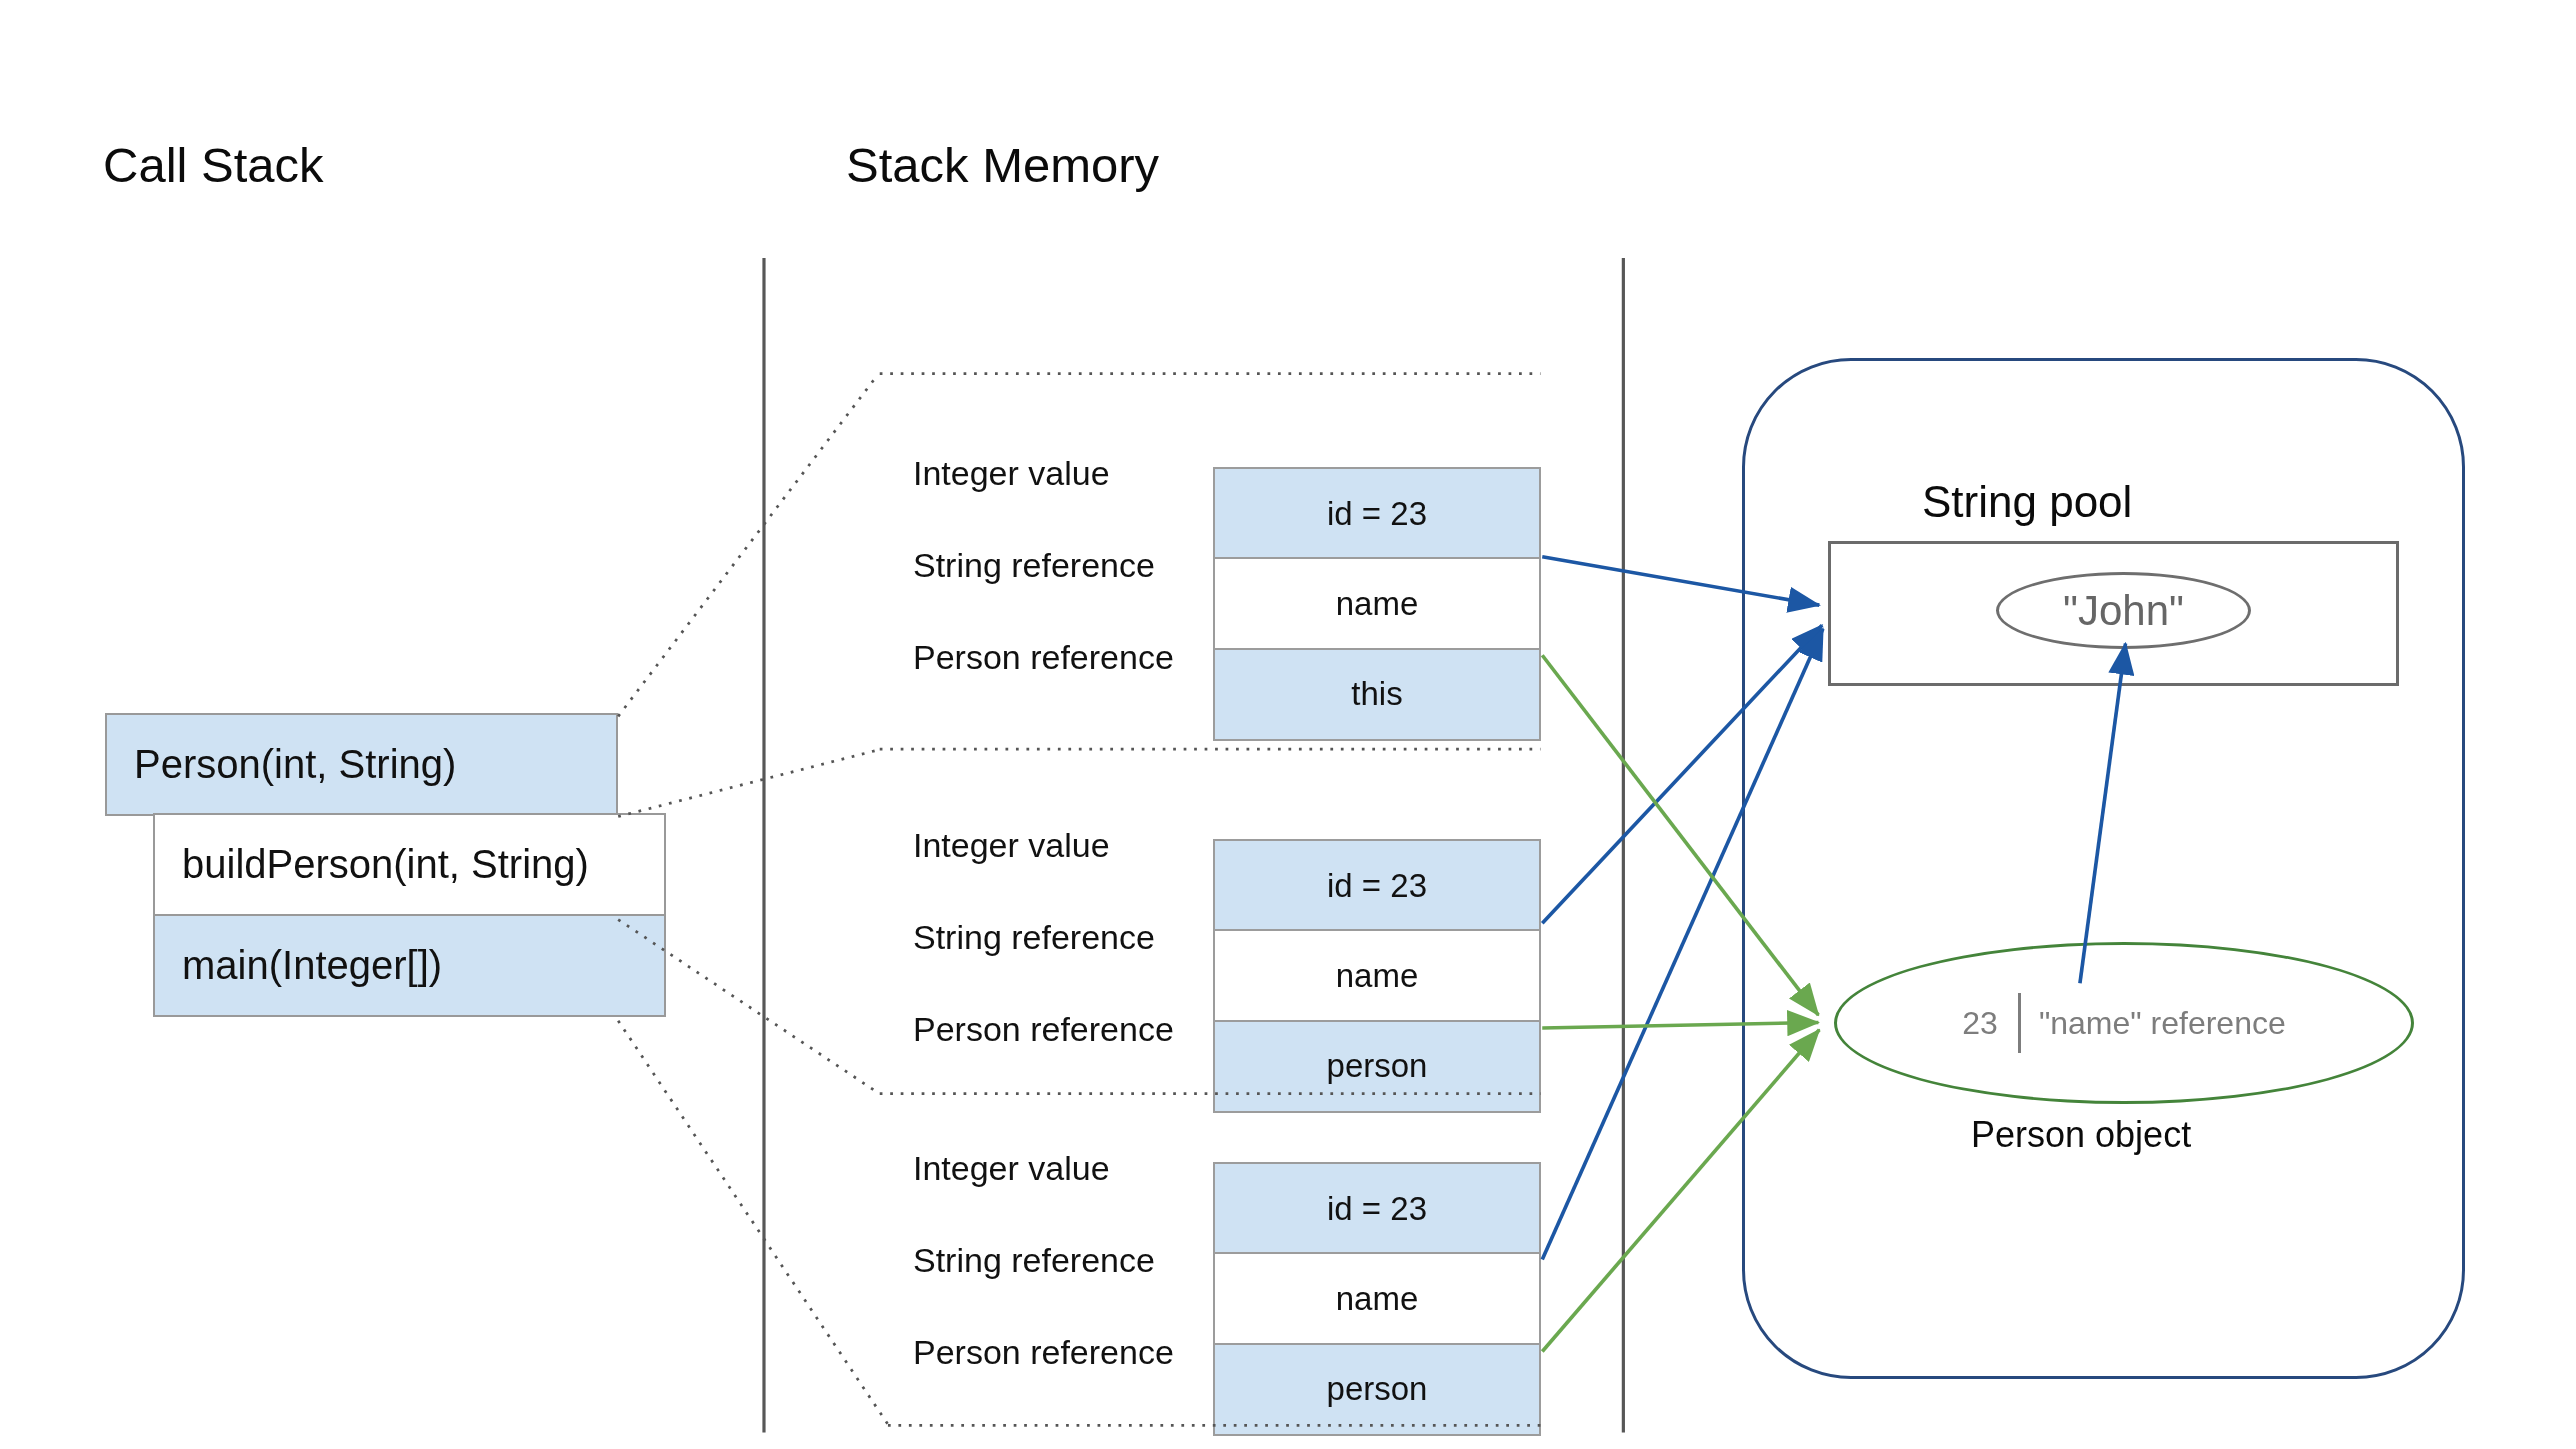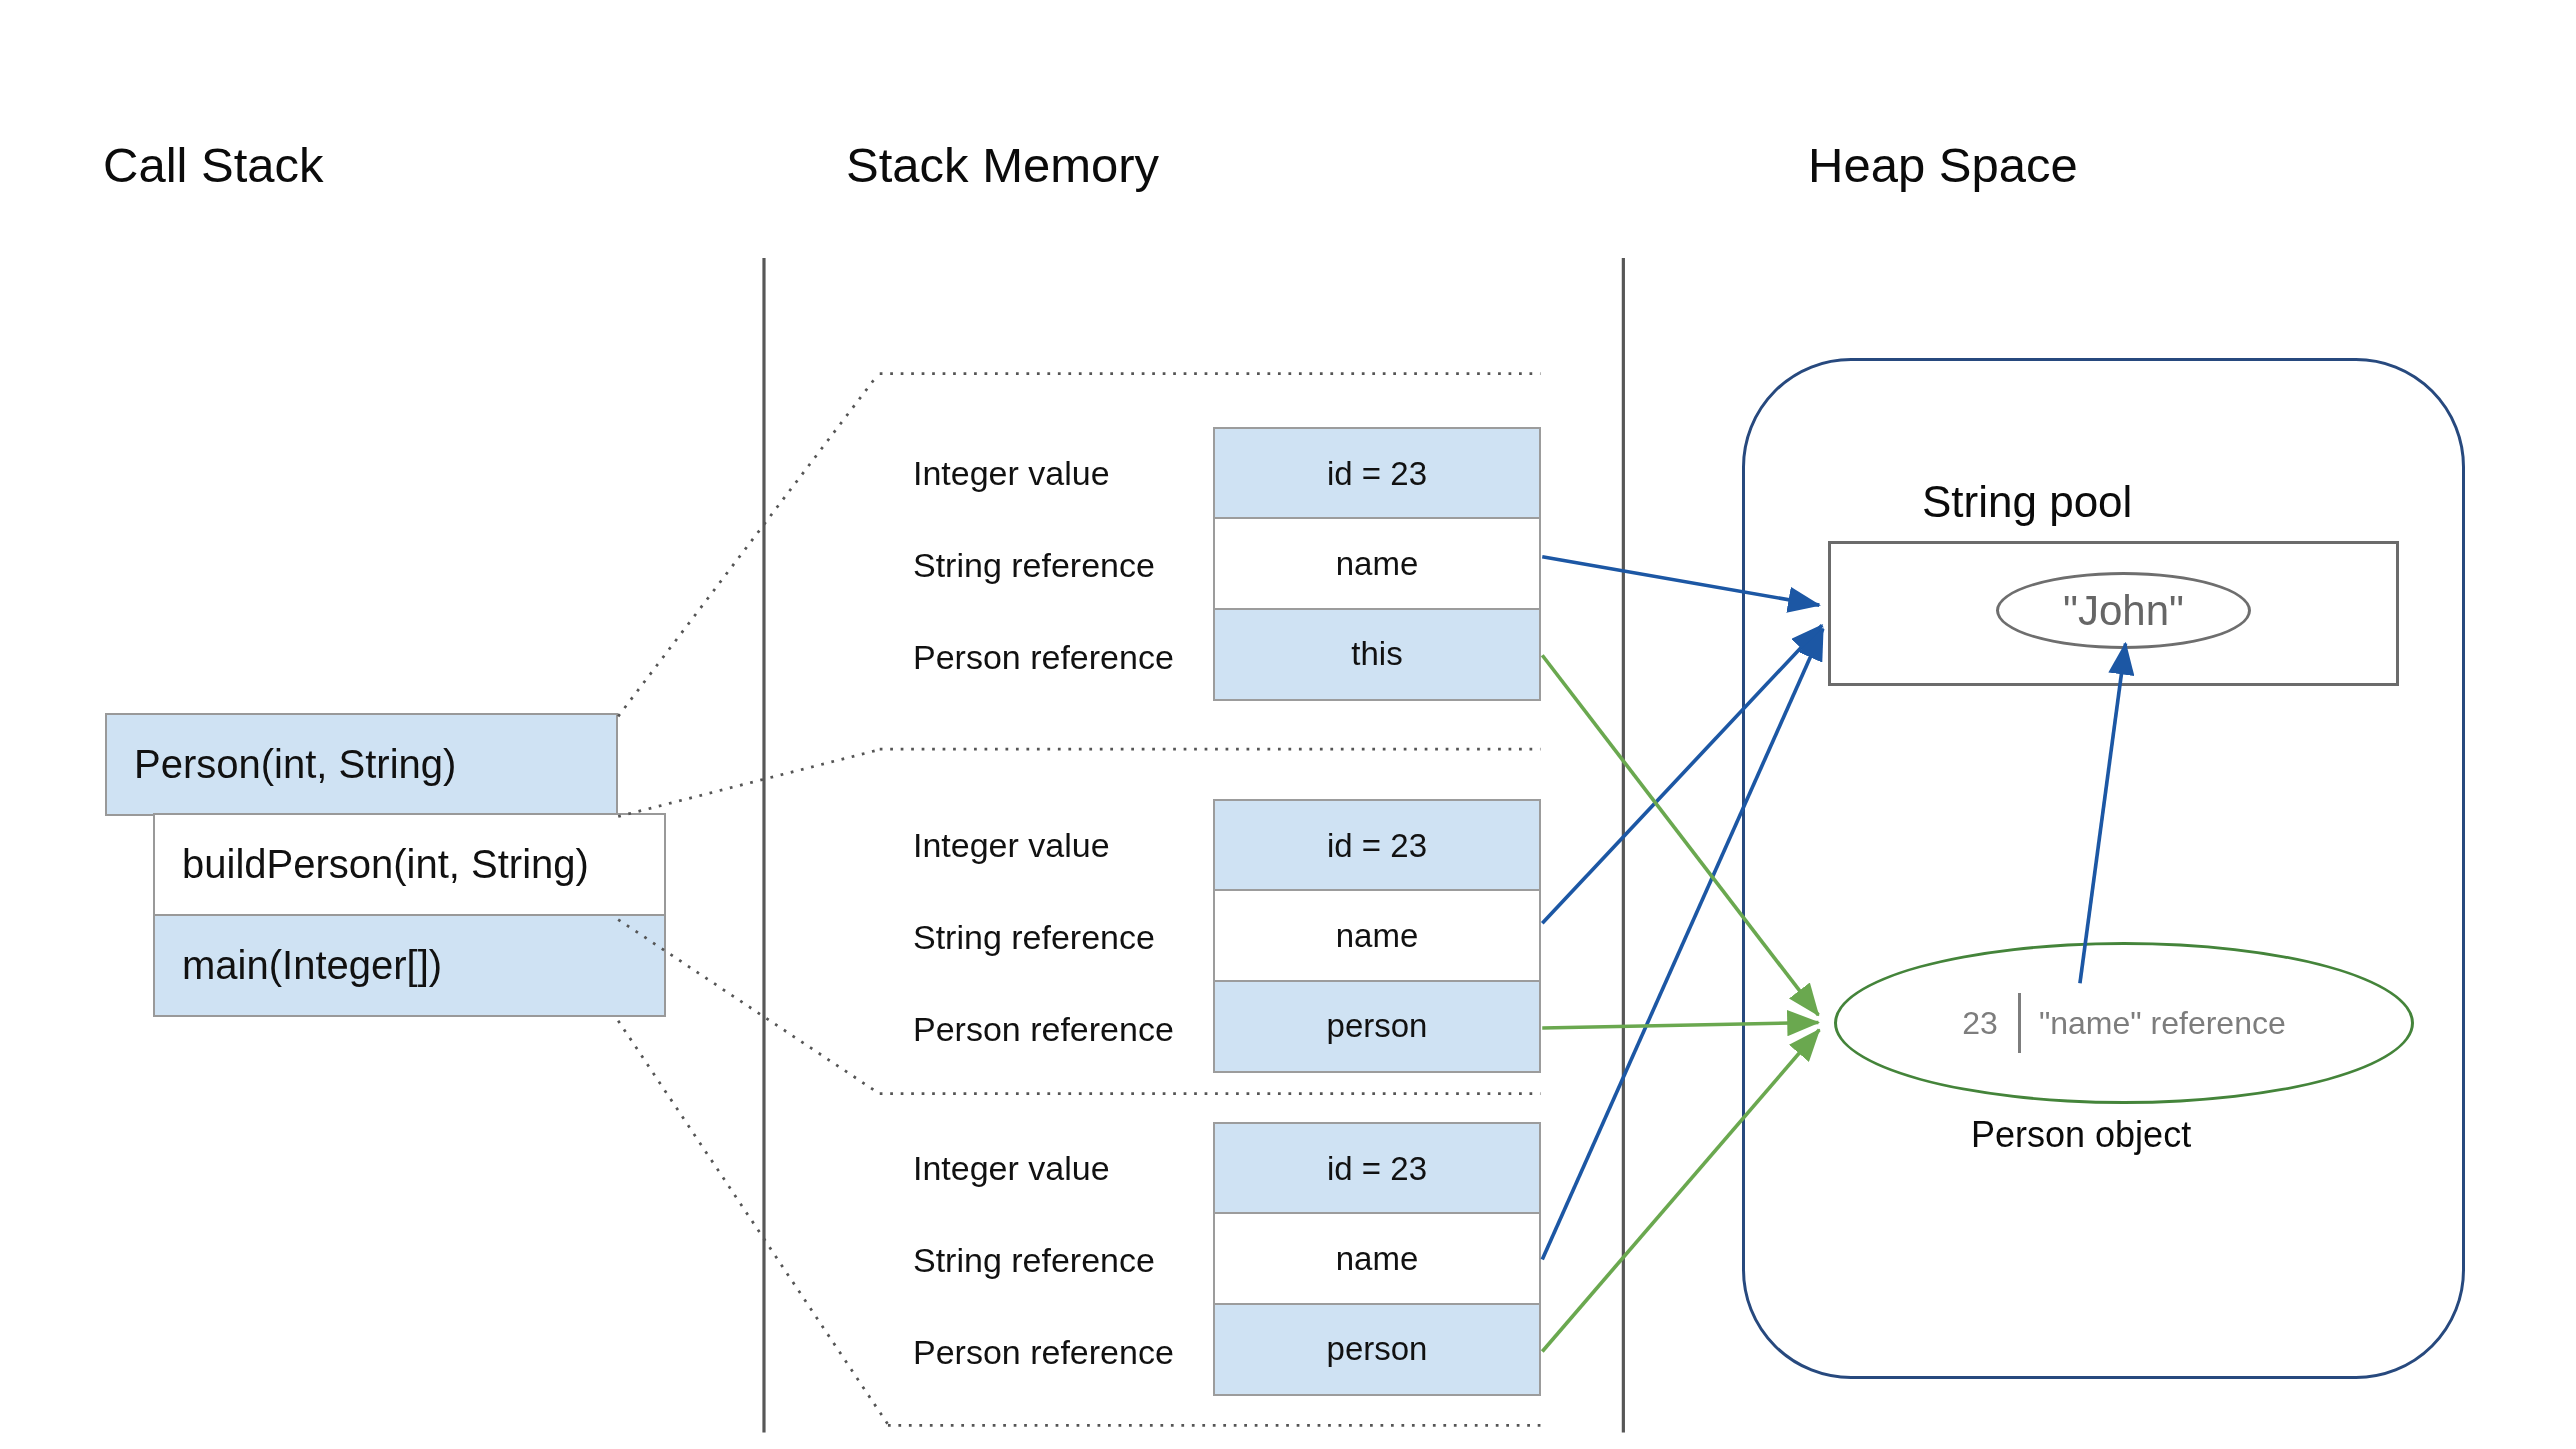--- a/index.html
+++ b/index.html
@@ -20,21 +20,21 @@
     border:2.7px solid #999999;
     display:flex;align-items:center;
     padding-left:27px;font-size:40px;background:#ffffff;
   }
   .cs-row + .cs-row{margin-top:-2.7px;margin-left:48px;}
   .cs-row.blue{background:#cfe2f3;}
 
   
   .labels-col{position:absolute;left:913px;width:292px;}
   .flabel{height:92px;display:flex;align-items:center;font-size:34px;white-space:nowrap;}
-  .vals-col{position:absolute;left:1213px;width:328px;}
+  .vals-col{position:absolute;left:1213px;width:328px;margin-top:40px;}
   .vcell{
     box-sizing:border-box;width:328px;height:93px;
     border:2.7px solid #9c9c9c;background:#ffffff;
     display:flex;align-items:center;justify-content:center;
     font-size:33px;
   }
   .vcell + .vcell{margin-top:-2.7px;text-align:right;}
   .vcell.blue{background:#cfe2f3;}
 
   
@@ -68,21 +68,20 @@
 
   #overlay{position:absolute;left:0;top:0;width:2576px;height:1449px;pointer-events:none;z-index:5;}
 </style>
 </head>
 <body>
 
 <div id="canvas">
 
   <div class="hdr" style="left:103px;top:137px;">Call Stack</div>
   <div class="hdr" style="left:846px;top:137px;">Stack Memory</div>
-  <div class="hdr" style="left:1808px;top:137px;">Heap Space</div>
 
   <div class="cs-box">
     <div class="cs-row blue">Person(int, String)</div>
     <div class="cs-row">buildPerson(int, String)</div>
     <div class="cs-row blue">main(Integer[])</div>
   </div>
 
   <div class="labels-col" style="top:427px;">
     <div class="flabel">Integer value</div>
     <div class="flabel">String reference</div>

